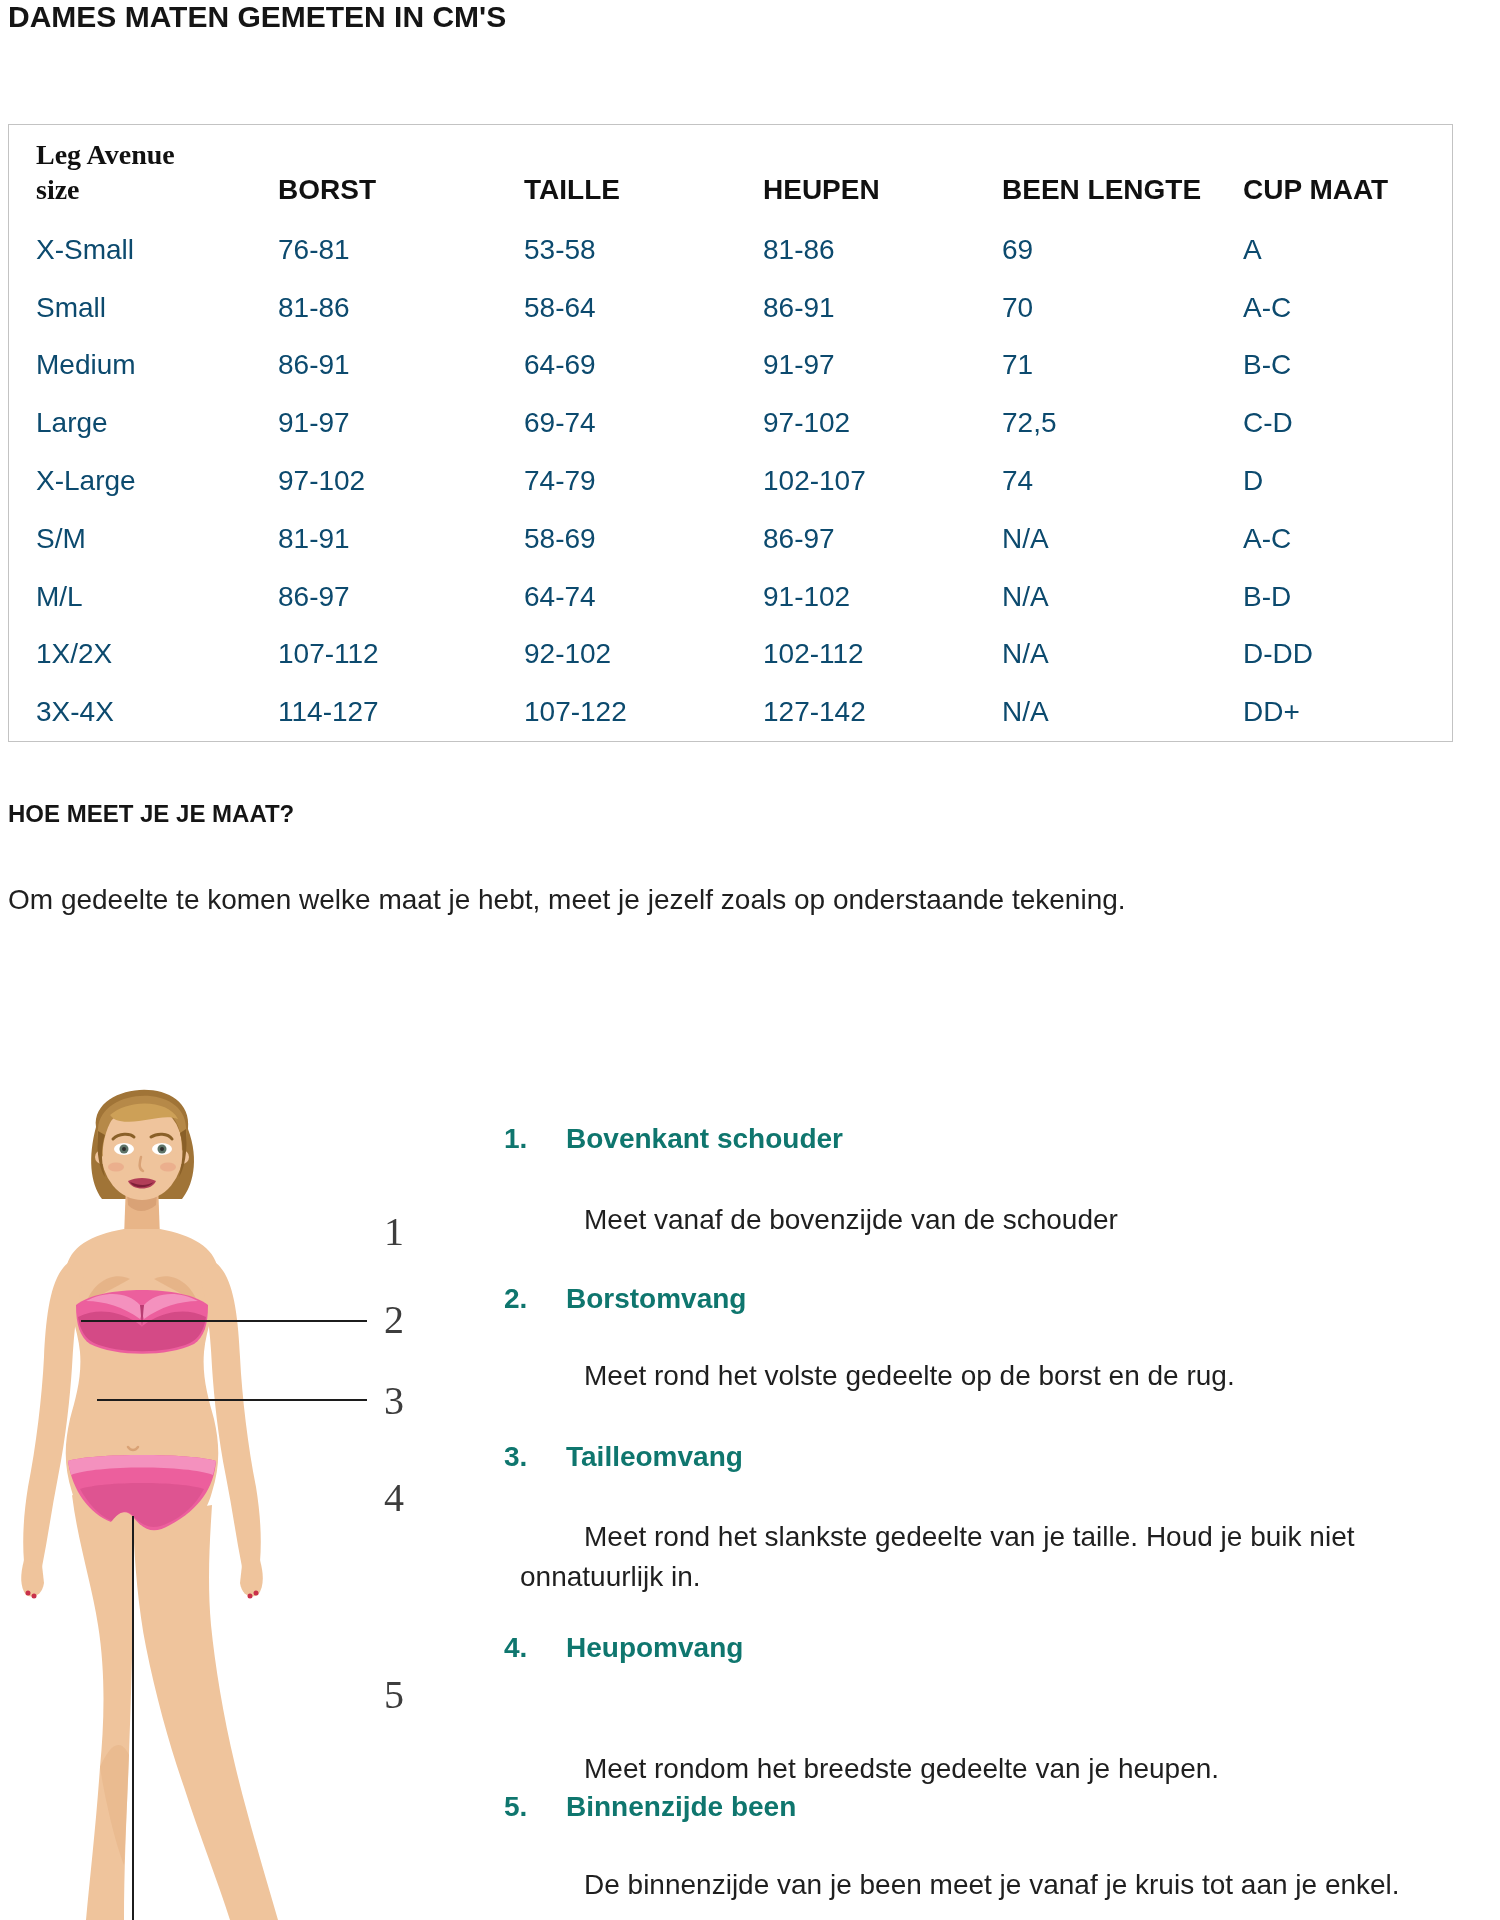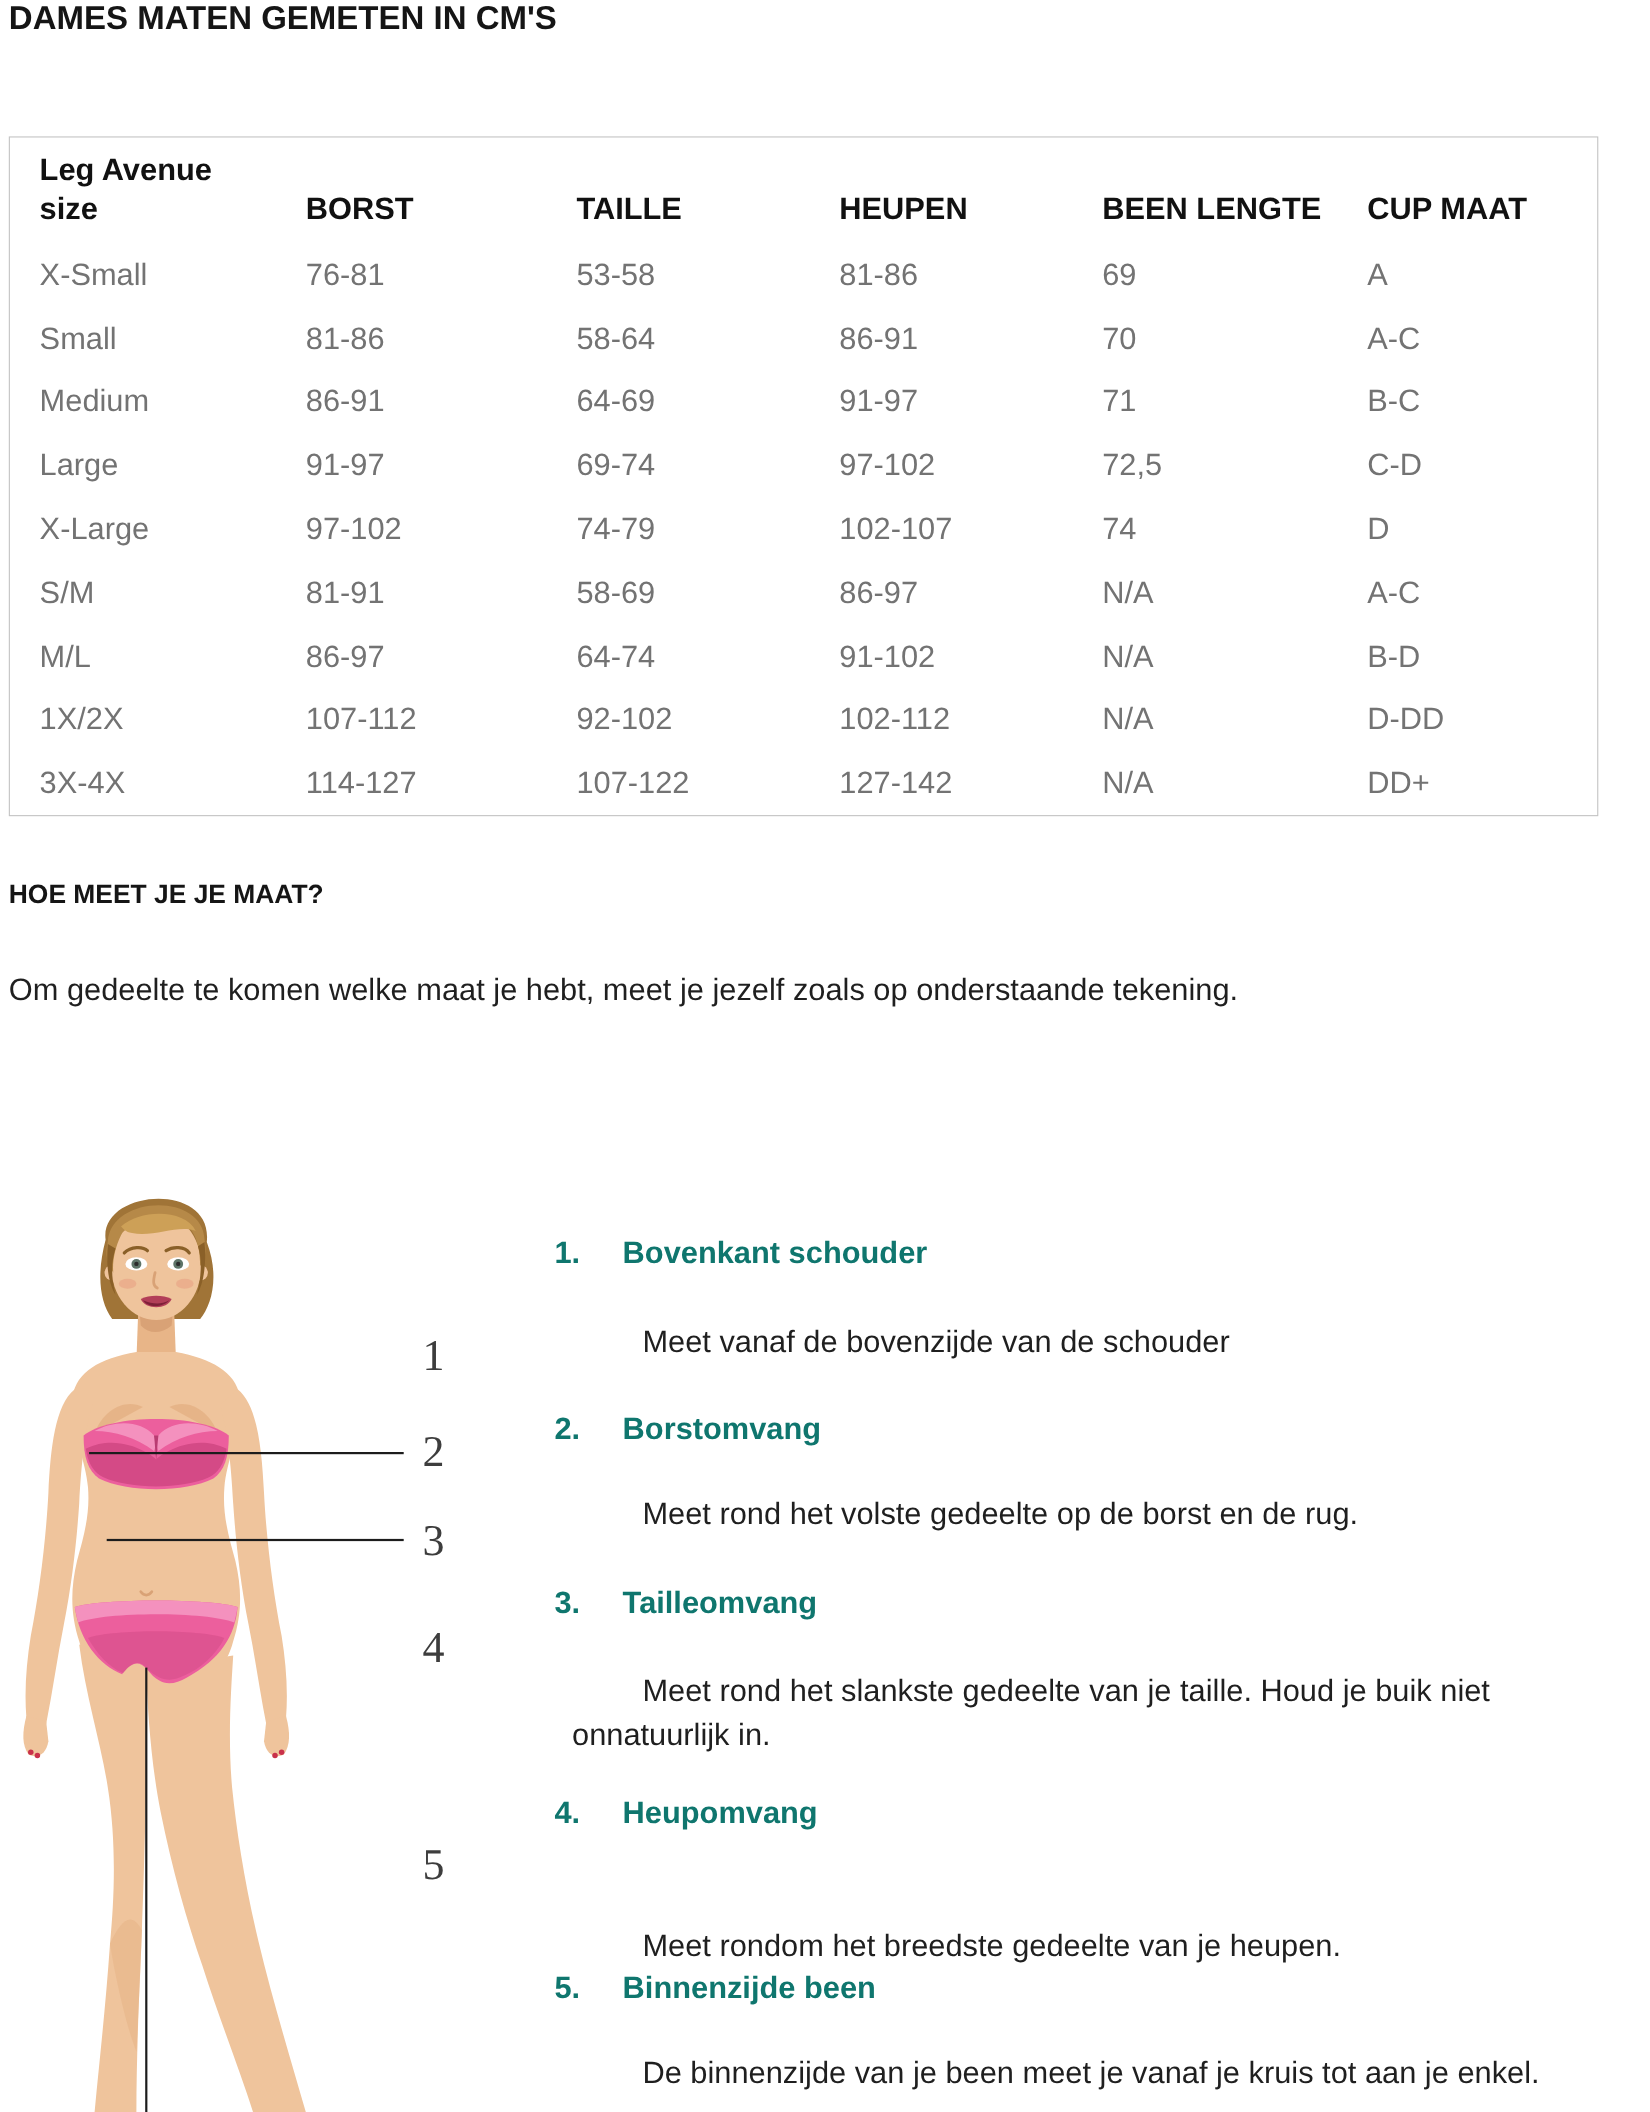--- a/index.html
+++ b/index.html
@@ -12,27 +12,27 @@
     font-size:30px;font-weight:bold;color:#151515;letter-spacing:0px;
   }
   
   .size-table{
     position:absolute;left:8px;top:124px;width:1445px;height:618px;
     border:1px solid #c3c3c3;box-sizing:border-box;
     display:grid;grid-template-rows:96px repeat(9,1fr);
   }
   .tr{display:grid;grid-template-columns:269px 246px 239px 239px 241px 1fr;}
   .tr .td,.tr .th{
-    display:flex;align-items:center;font-size:28px;color:#737373;
+    display:flex;align-items:center;font-size:28px;color:#0c4a6e;
   }
   .tr .td:first-child,.tr .th:first-child{padding-left:27px;box-sizing:border-box;}
   .thead .th{
     font-weight:bold;color:#111;align-items:flex-end;padding-bottom:14px;line-height:35px;
   }
-  .col-size-inner{display:inline-block;width:160px;}
+  .col-size-inner{display:inline-block;width:160px;font-family:Liberation Serif, serif;}
   
   .section-heading{
     position:absolute;left:8px;top:800px;margin:0;
     font-size:24px;font-weight:bold;color:#151515;
   }
   .intro{
     position:absolute;left:8px;top:880px;margin:0;width:1400px;
     font-size:28px;line-height:40px;color:#1f1f1f;
   }
   

